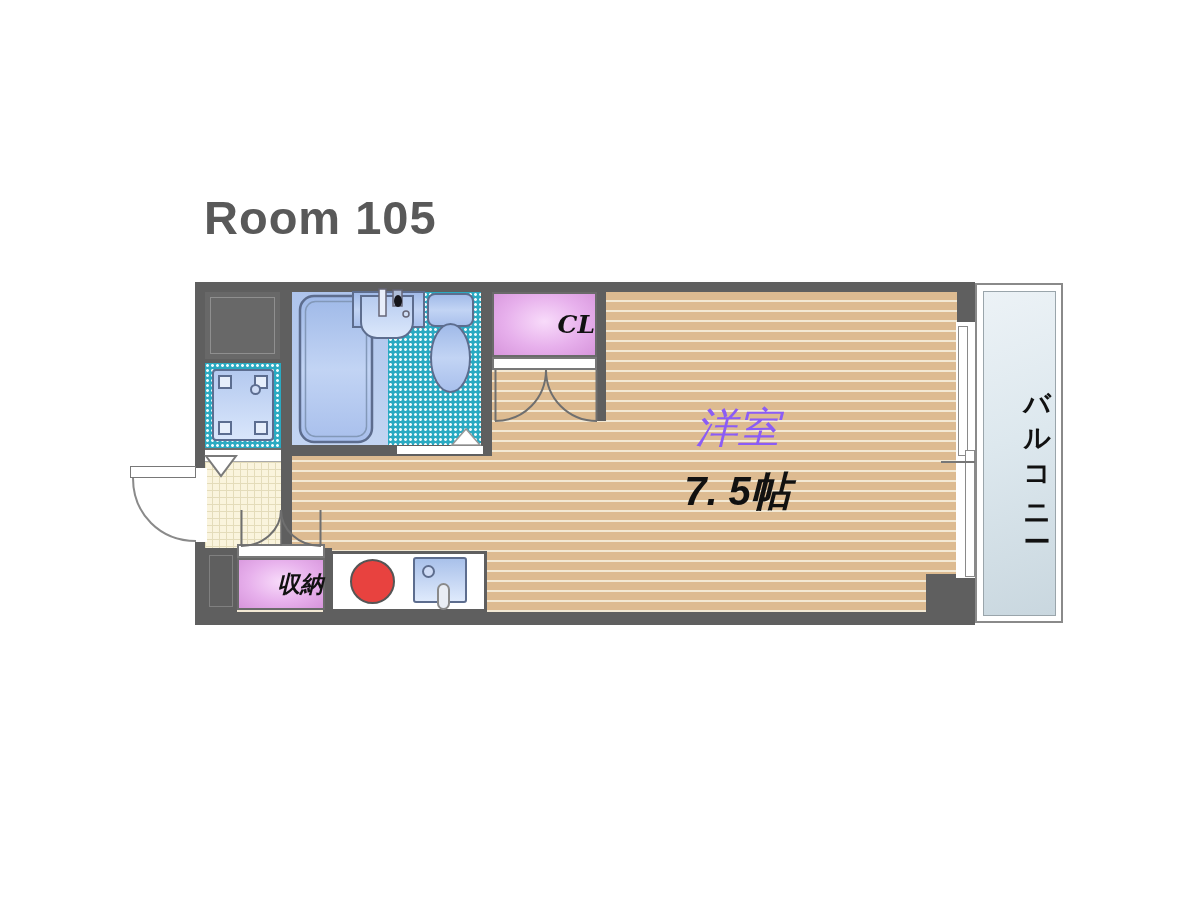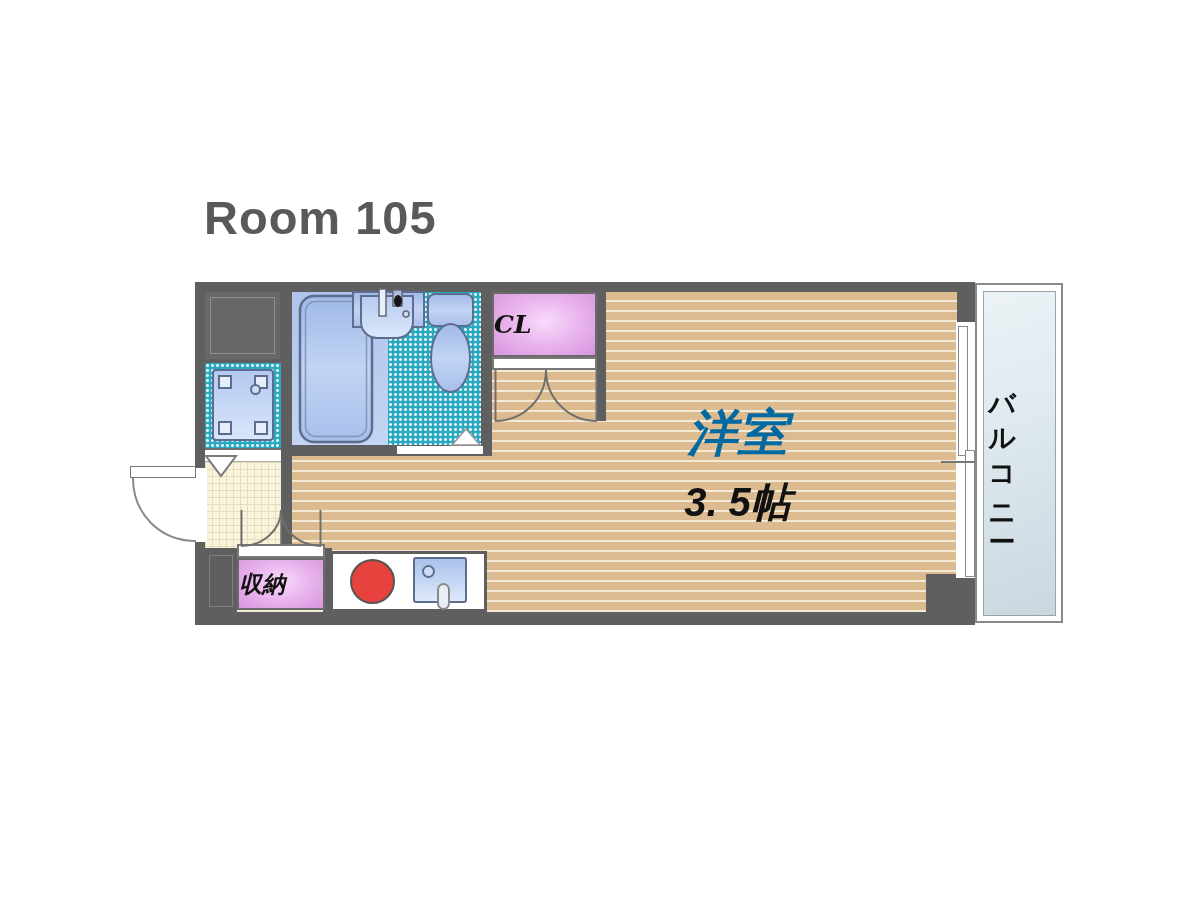--- a/index.html
+++ b/index.html
@@ -26,25 +26,25 @@
   .kitchen{background:#ffffff;border:3px solid #5f5f5f;}
   .burner{background:#e8423f;border:2.5px solid #555;border-radius:50%;}
   .ksink{background:linear-gradient(180deg,#a9c1ea,#dfeafc);border:2px solid #5d6d8e;border-radius:3px;}
   .small-dot{border:2px solid #5c6d90;border-radius:50%;background:#cfdcf6;}
   .pan{background:linear-gradient(180deg,#b4c9ef,#d9e6fb);border:2px solid #5c6d90;border-radius:4px;}
   .pan-corner{position:absolute;width:10px;height:10px;border:2px solid #5c6d90;background:#e6eefb;}
   .balcony{background:#ffffff;border:2px solid #8a8a8a;}
   .balcony-floor{background:linear-gradient(160deg,#ecf2f6 0%,#dde8ee 45%,#c9d7df 100%);border:1.5px solid #9aa5ab;}
   .balcony-label{writing-mode:vertical-rl;font-size:27px;font-weight:600;color:#111;
                  letter-spacing:8px;}
-  .room-label{font-size:50px;font-weight:bold;font-style:italic;color:#0369a1;}
+  .room-label{font-size:42px;font-weight:normal;font-style:italic;color:#8b5cf6;}
   .room-size{font-size:40px;font-weight:bold;font-style:italic;color:#111;margin-top:8px;}
   .cl-label{font-family:"DejaVu Serif", serif;font-style:italic;font-weight:bold;font-size:25px;color:#111;}
   .storage-label{font-size:23px;font-weight:bold;font-style:italic;color:#111;}
-  .center{display:flex;align-items:center;justify-content:flex-start;}
+  .center{display:flex;align-items:center;justify-content:flex-end;}
   svg{display:block;}
 </style>
 </head>
 <body>
 
 <div class="canvas">
 
   <div class="abs title" style="left:204px;top:190px;">Room 105</div>
 
   <div class="abs flooring" style="left:205px;top:292px;width:753px;height:320px;"></div>
@@ -111,21 +111,21 @@
   <div class="abs panel" style="left:965px;top:450px;width:10px;height:127px;"></div>
   <div class="abs" style="left:941px;top:461px;width:49px;height:2px;background:#777;"></div>
 
   <div class="abs balcony" style="left:975px;top:283px;width:88px;height:340px;"></div>
   <div class="abs balcony-floor center" style="left:983px;top:291px;width:73px;height:325px;">
     <span class="balcony-label">バルコニー</span>
   </div>
 
   <div class="abs" style="left:590px;top:400px;width:295px;text-align:center;">
     <div class="room-label">洋室</div>
-    <div class="room-size">3. 5帖</div>
+    <div class="room-size">7. 5帖</div>
   </div>
 
   <svg class="abs" style="left:0;top:0;" width="1200" height="900" viewBox="0 0 1200 900">
     <defs>
       <linearGradient id="gFix" x1="0" y1="0" x2="0" y2="1">
         <stop offset="0" stop-color="#9fb9e8"></stop>
         <stop offset="0.5" stop-color="#c2d4f4"></stop>
         <stop offset="1" stop-color="#a8bfec"></stop>
       </linearGradient>
       <linearGradient id="gFix2" x1="0" y1="0" x2="0" y2="1">

